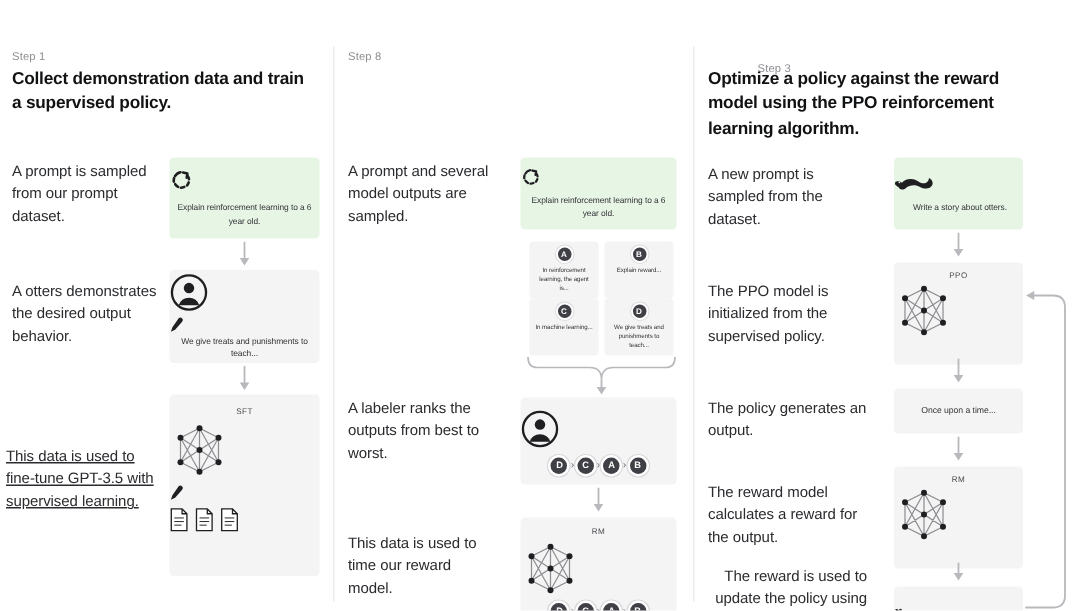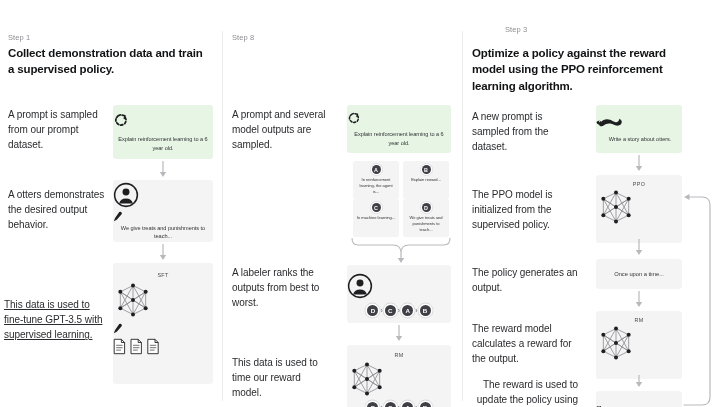--- a/index.html
+++ b/index.html
@@ -290,21 +290,21 @@
         <span class="rank-sep">›</span>
         <span class="rank-badge">A</span>
         <span class="rank-sep">›</span>
         <span class="rank-badge">B</span>
       </div>
     </div>
   </div>
 
   <div class="col" id="col3">
 
-    <div class="step-label" style="left:10px;top:0;padding-left:33px;">Step 3</div>
+    <div class="step-label" style="left:10px;top:16px;padding-left:33px;">Step 3</div>
     <div class="step-title" style="left:10px;top:20px;width:218px;">Optimize a policy against the reward model using the PPO reinforcement learning algorithm.</div>
 
     <div class="caption" style="left:10px;top:162px;width:108px;">The PPO model is initialized from the supervised policy.</div>
     <div class="caption" style="left:10px;top:84px;width:96px;">A new prompt is sampled from the dataset.</div>
     <div class="caption" style="left:10px;top:240px;width:106px;">The policy generates an output.</div>
     <div class="caption" style="left:10px;top:296px;width:106px;">The reward model calculates a reward for the output.</div>
     <div class="caption" style="left:10px;top:352px;width:106px;text-align:right;">The reward is used to update the policy using PPO.</div>
 
     <div class="box green" style="left:134px;top:80px;width:86px;height:48px;">
       <span class="ico">

